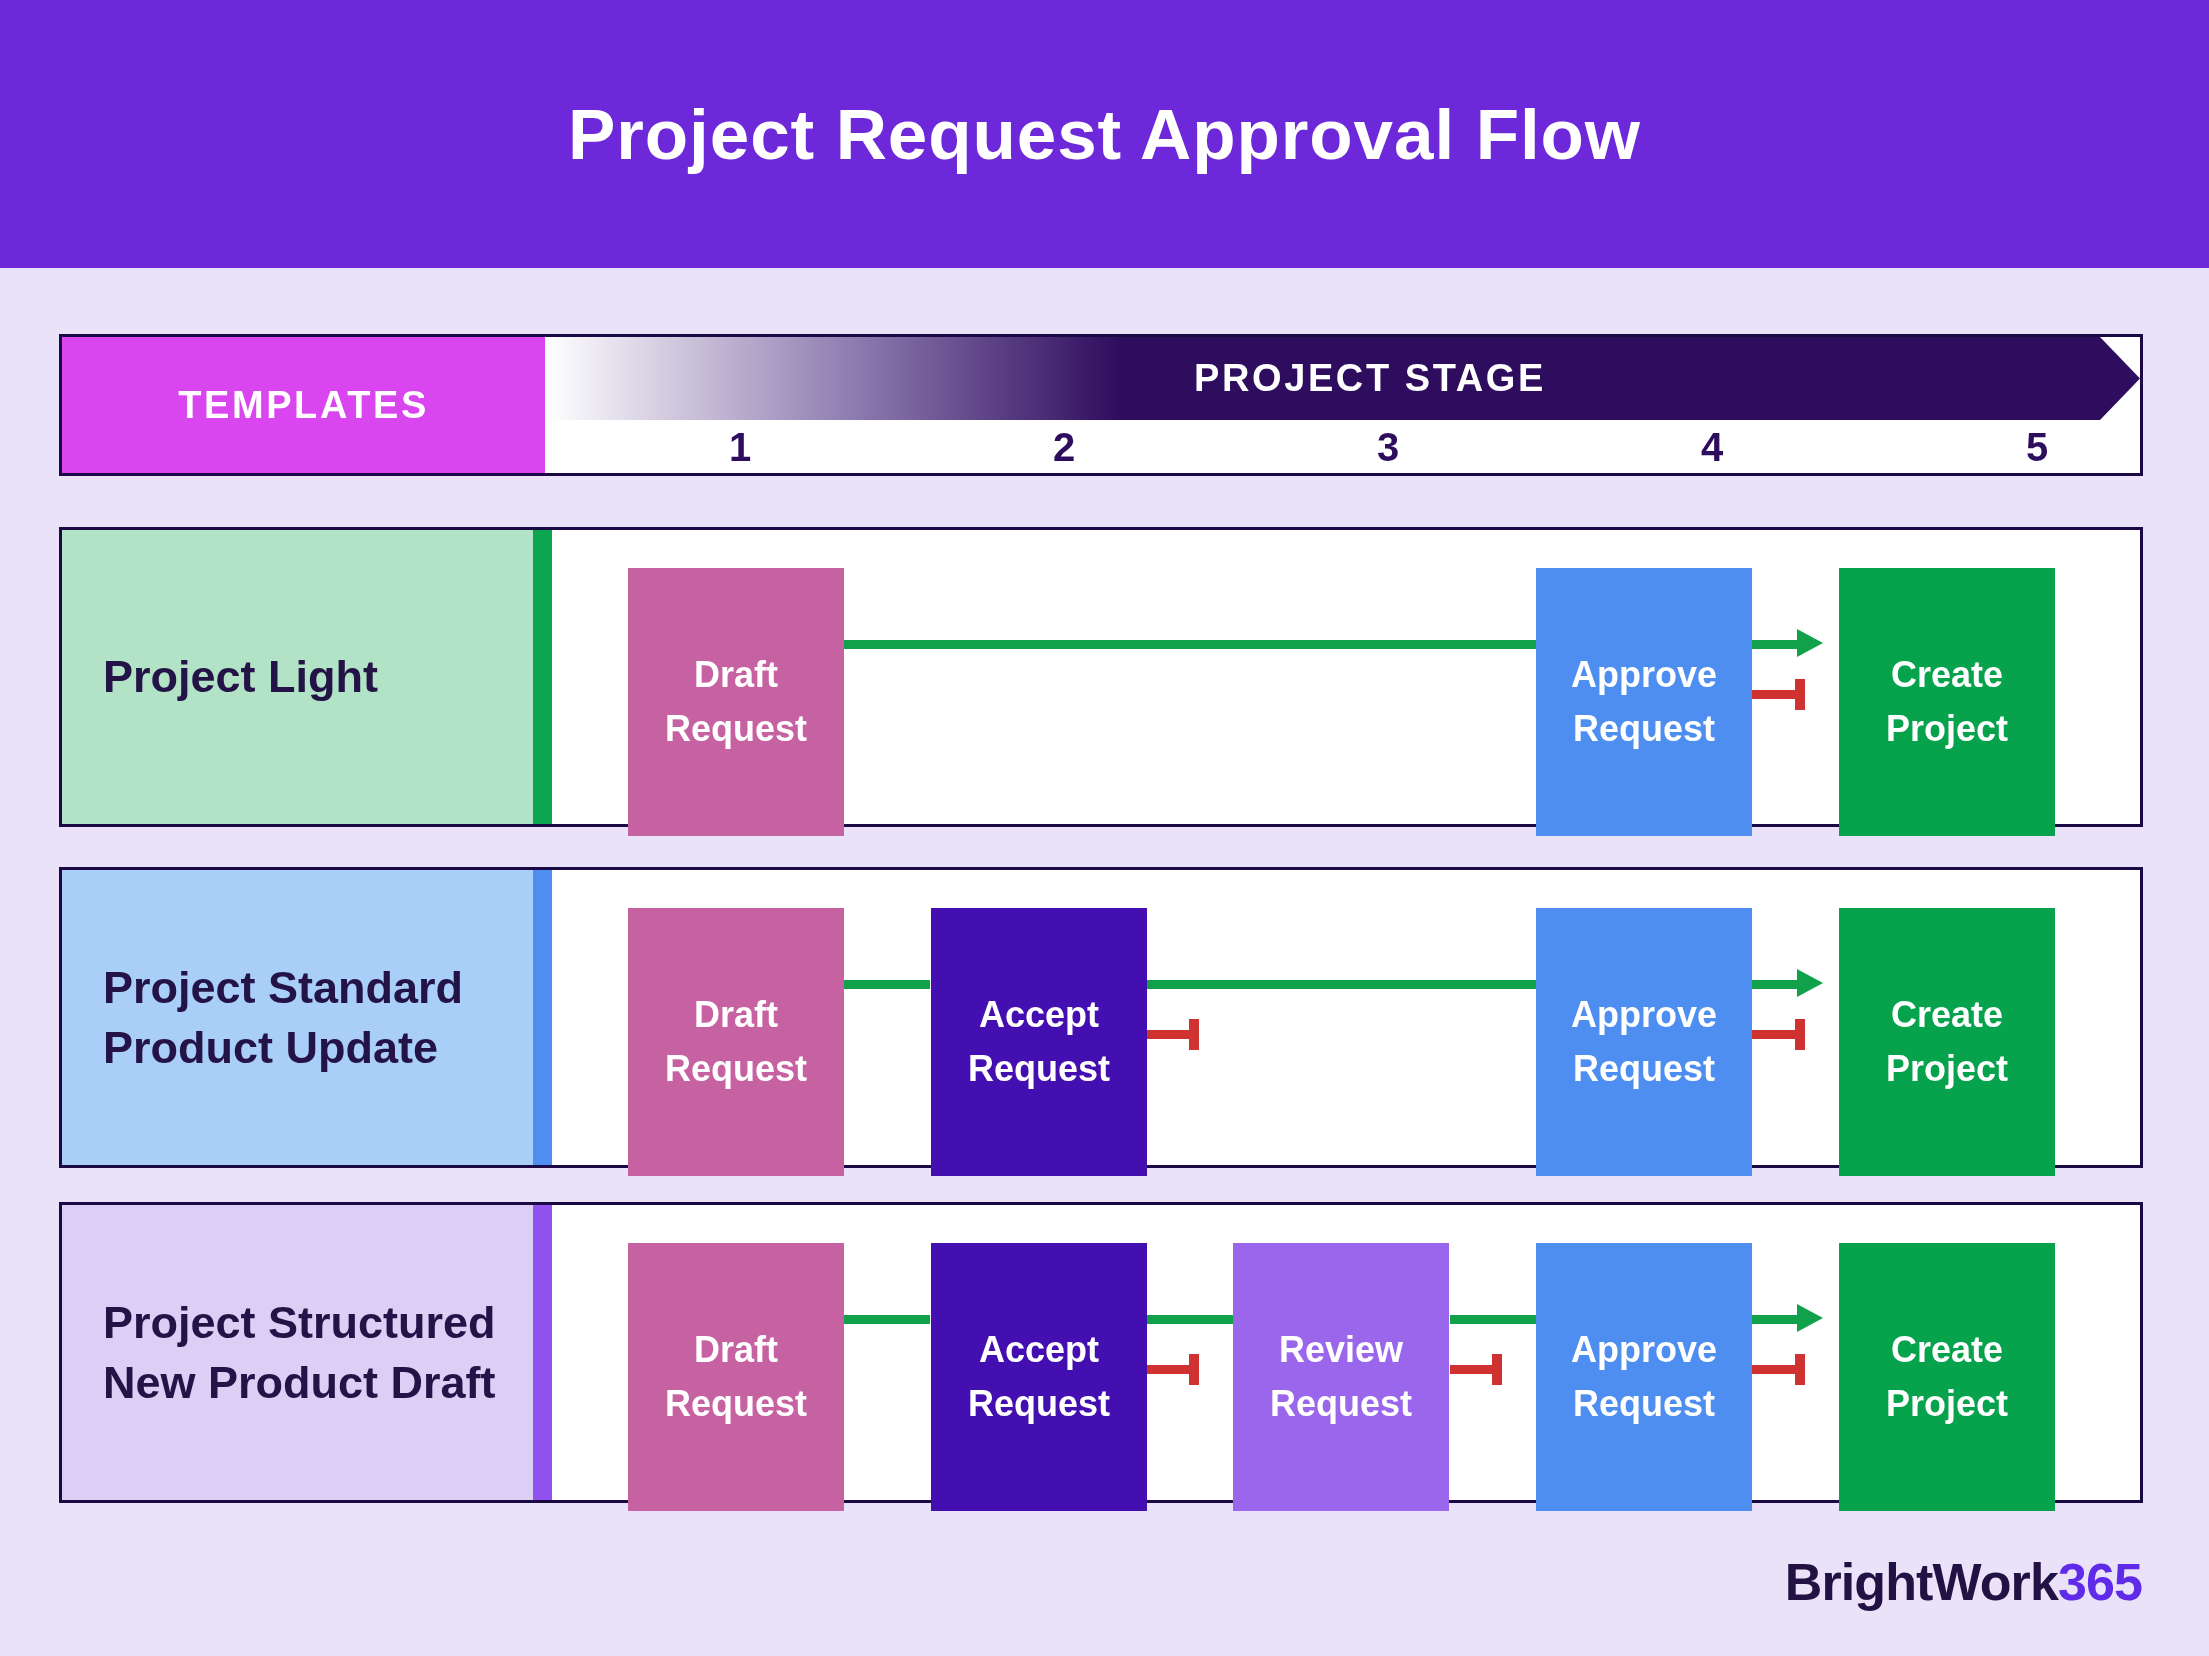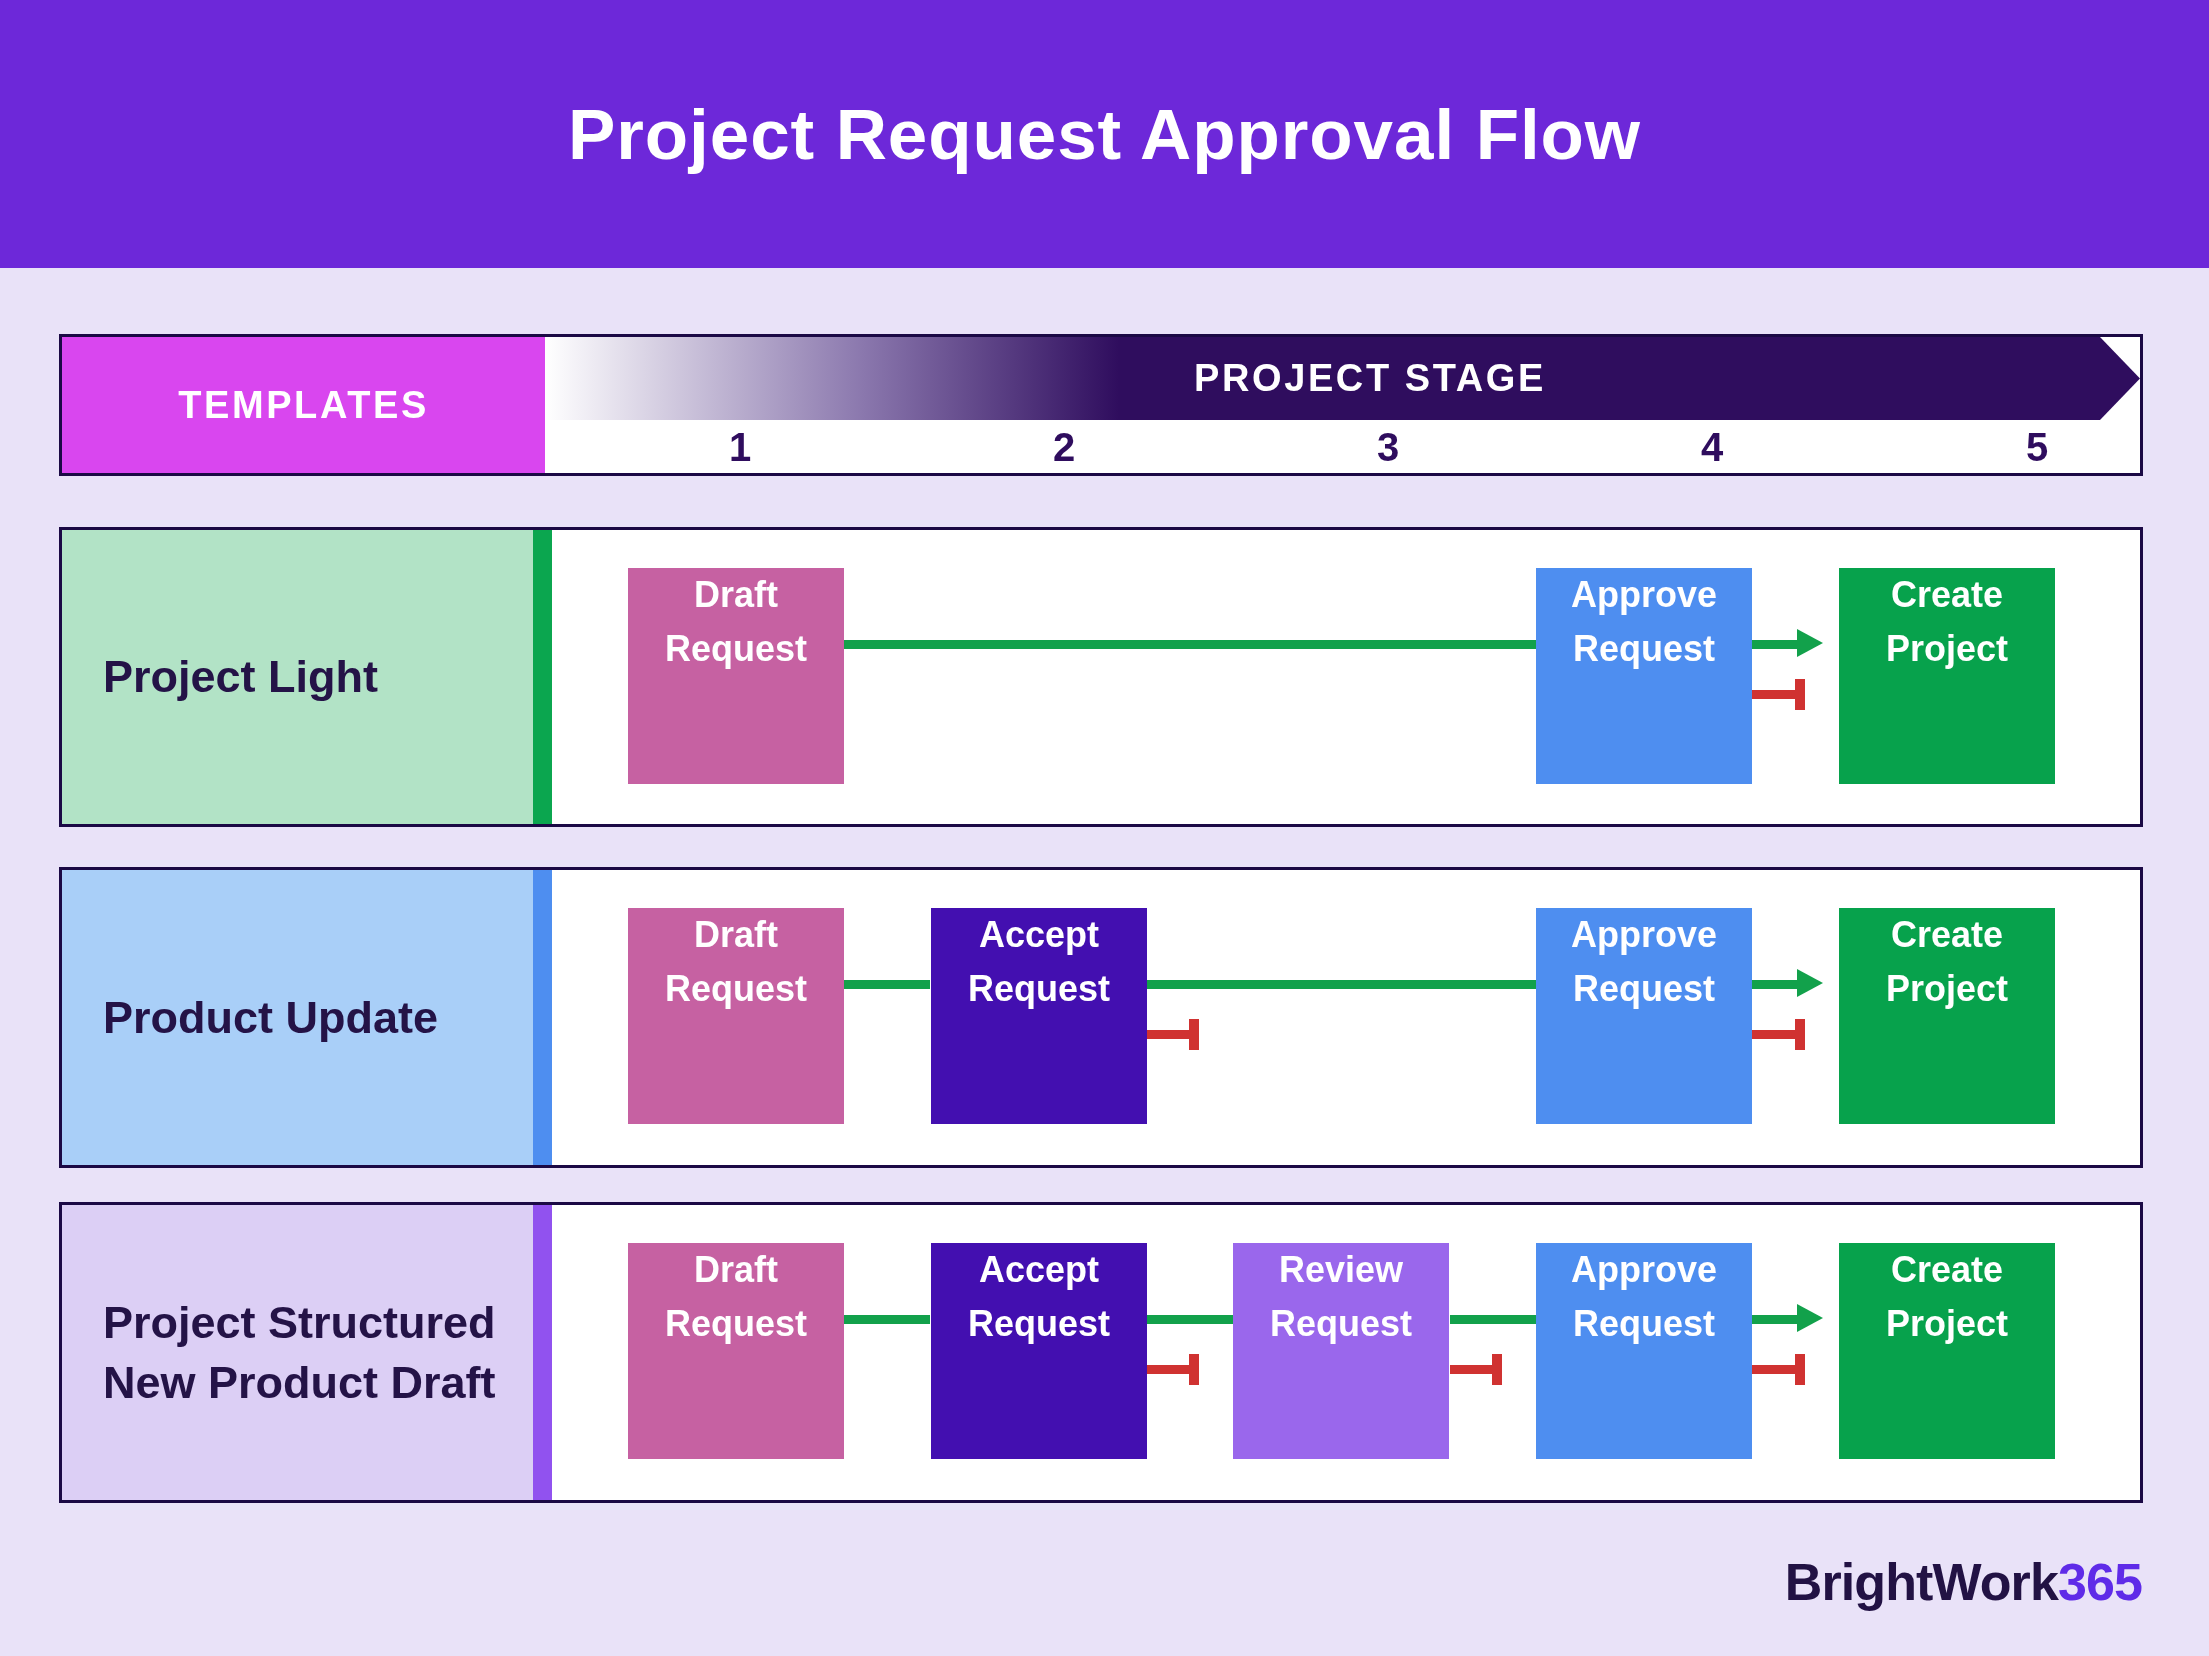--- a/index.html
+++ b/index.html
@@ -53,22 +53,22 @@
   .lane-3{margin-top:34px;}
   .lane-label{
     width:471px;box-sizing:border-box;padding-left:41px;
     display:flex;flex-direction:column;justify-content:center;
   }
   .lane-label .ll{font-size:45px;font-weight:bold;color:#241347;line-height:1.32;}
   .lane-accent{width:19px;}
   .lane-flow{flex:1;position:relative;}
   
   .fbox{
-    position:absolute;top:38px;width:216px;height:216px;
-    display:flex;flex-direction:column;text-align:center;
+    position:absolute;top:38px;width:216px;height:268px;
+    display:flex;flex-direction:column;justify-content:center;text-align:center;
   }
   .fbox .bl{color:#ffffff;font-size:36px;font-weight:bold;line-height:1.5;}
   .s1{left:76px}.s2{left:379px}.s3{left:681px}.s4{left:984px}.s5{left:1287px}
   
   .gline{position:absolute;top:110px;height:8.6px;background:#12A14B;}
   .gl-1-2{left:292px;width:86px}
   .gl-2-3{left:595px;width:86px}
   .gl-3-4{left:898px;width:86px}
   .gl-1-4{left:292px;width:692px}
   .gl-2-4{left:595px;width:389px}
@@ -139,20 +139,21 @@
     <div class="rbar rb-4"></div>
     <div class="fbox s5" style="background: rgb(7, 162, 76);">
       <span class="bl">Create</span>
       <span class="bl">Project</span>
     </div>
   </div>
 </div>
 
 <div class="lane lane-2">
   <div class="lane-label" style="background: rgb(169, 207, 248);">
+    <span class="ll">Project Standard</span>
     <span class="ll">Product Update</span>
   </div>
   <div class="lane-accent" style="background: rgb(78, 142, 240);"></div>
   <div class="lane-flow">
     <div class="fbox s1" style="background: rgb(198, 97, 162);">
       <span class="bl">Draft</span>
       <span class="bl">Request</span>
     </div>
     <div class="gline gl-1-2"></div>
     <div class="fbox s2" style="background: rgb(67, 15, 176);">

